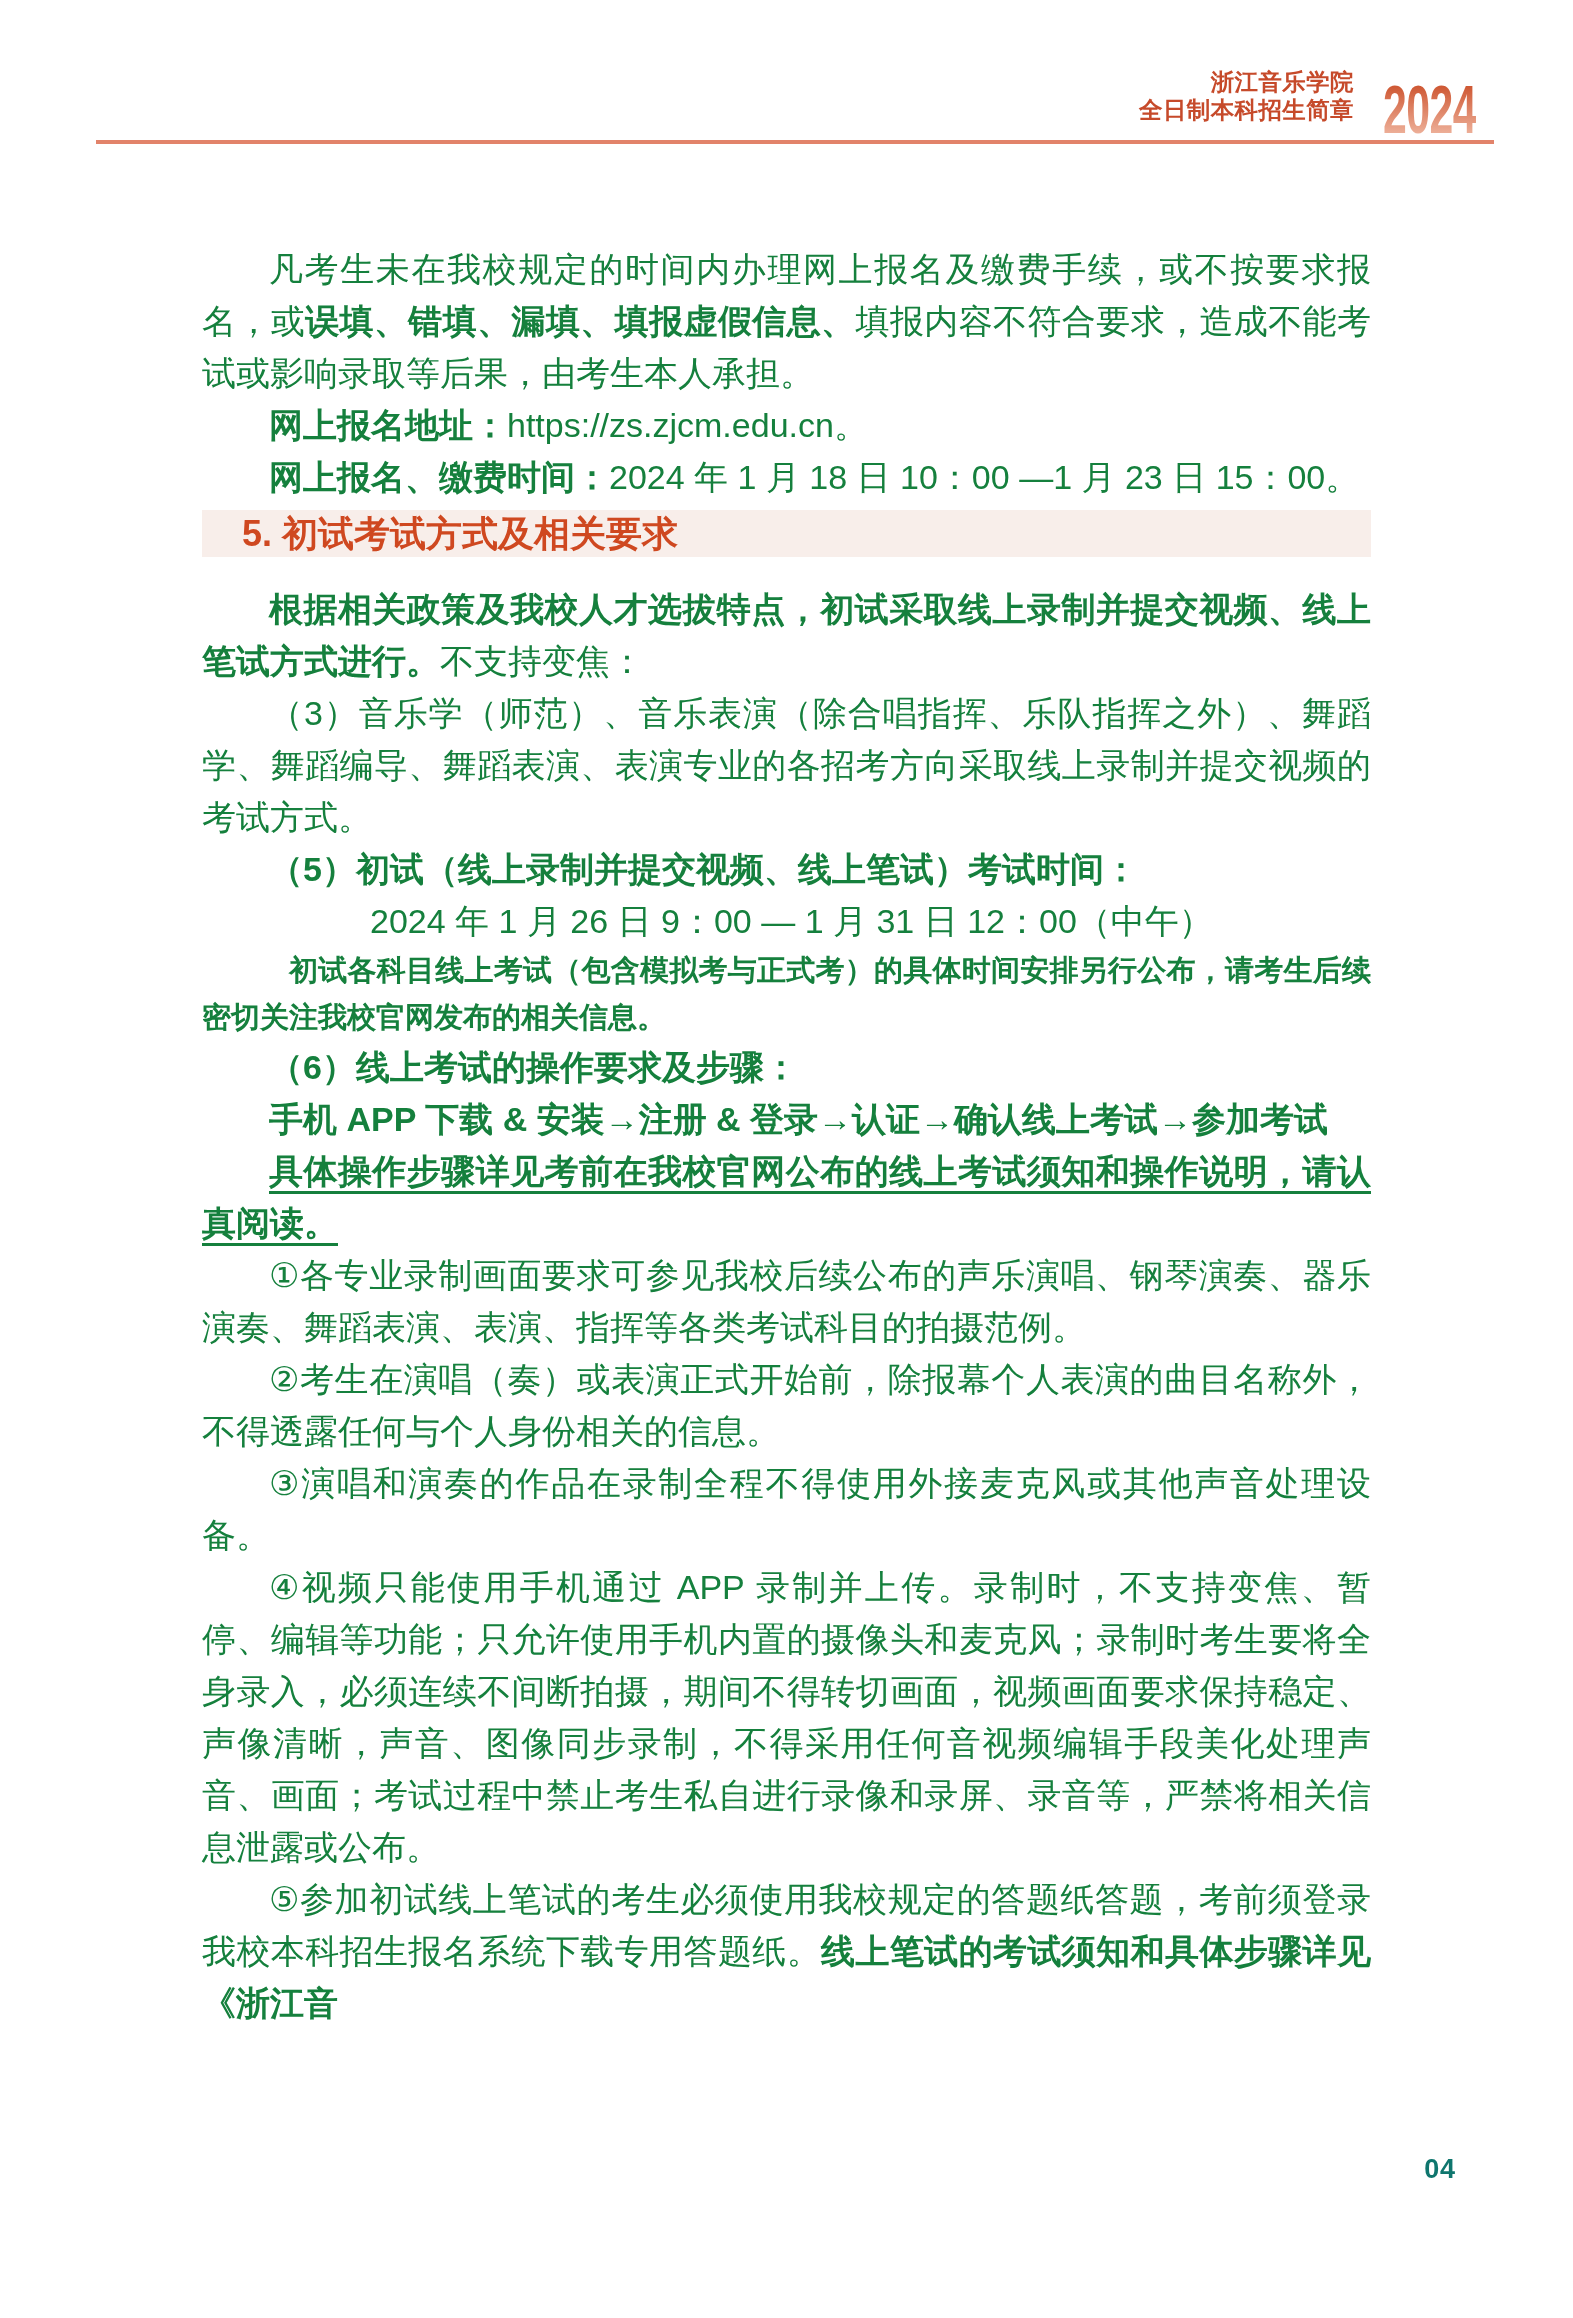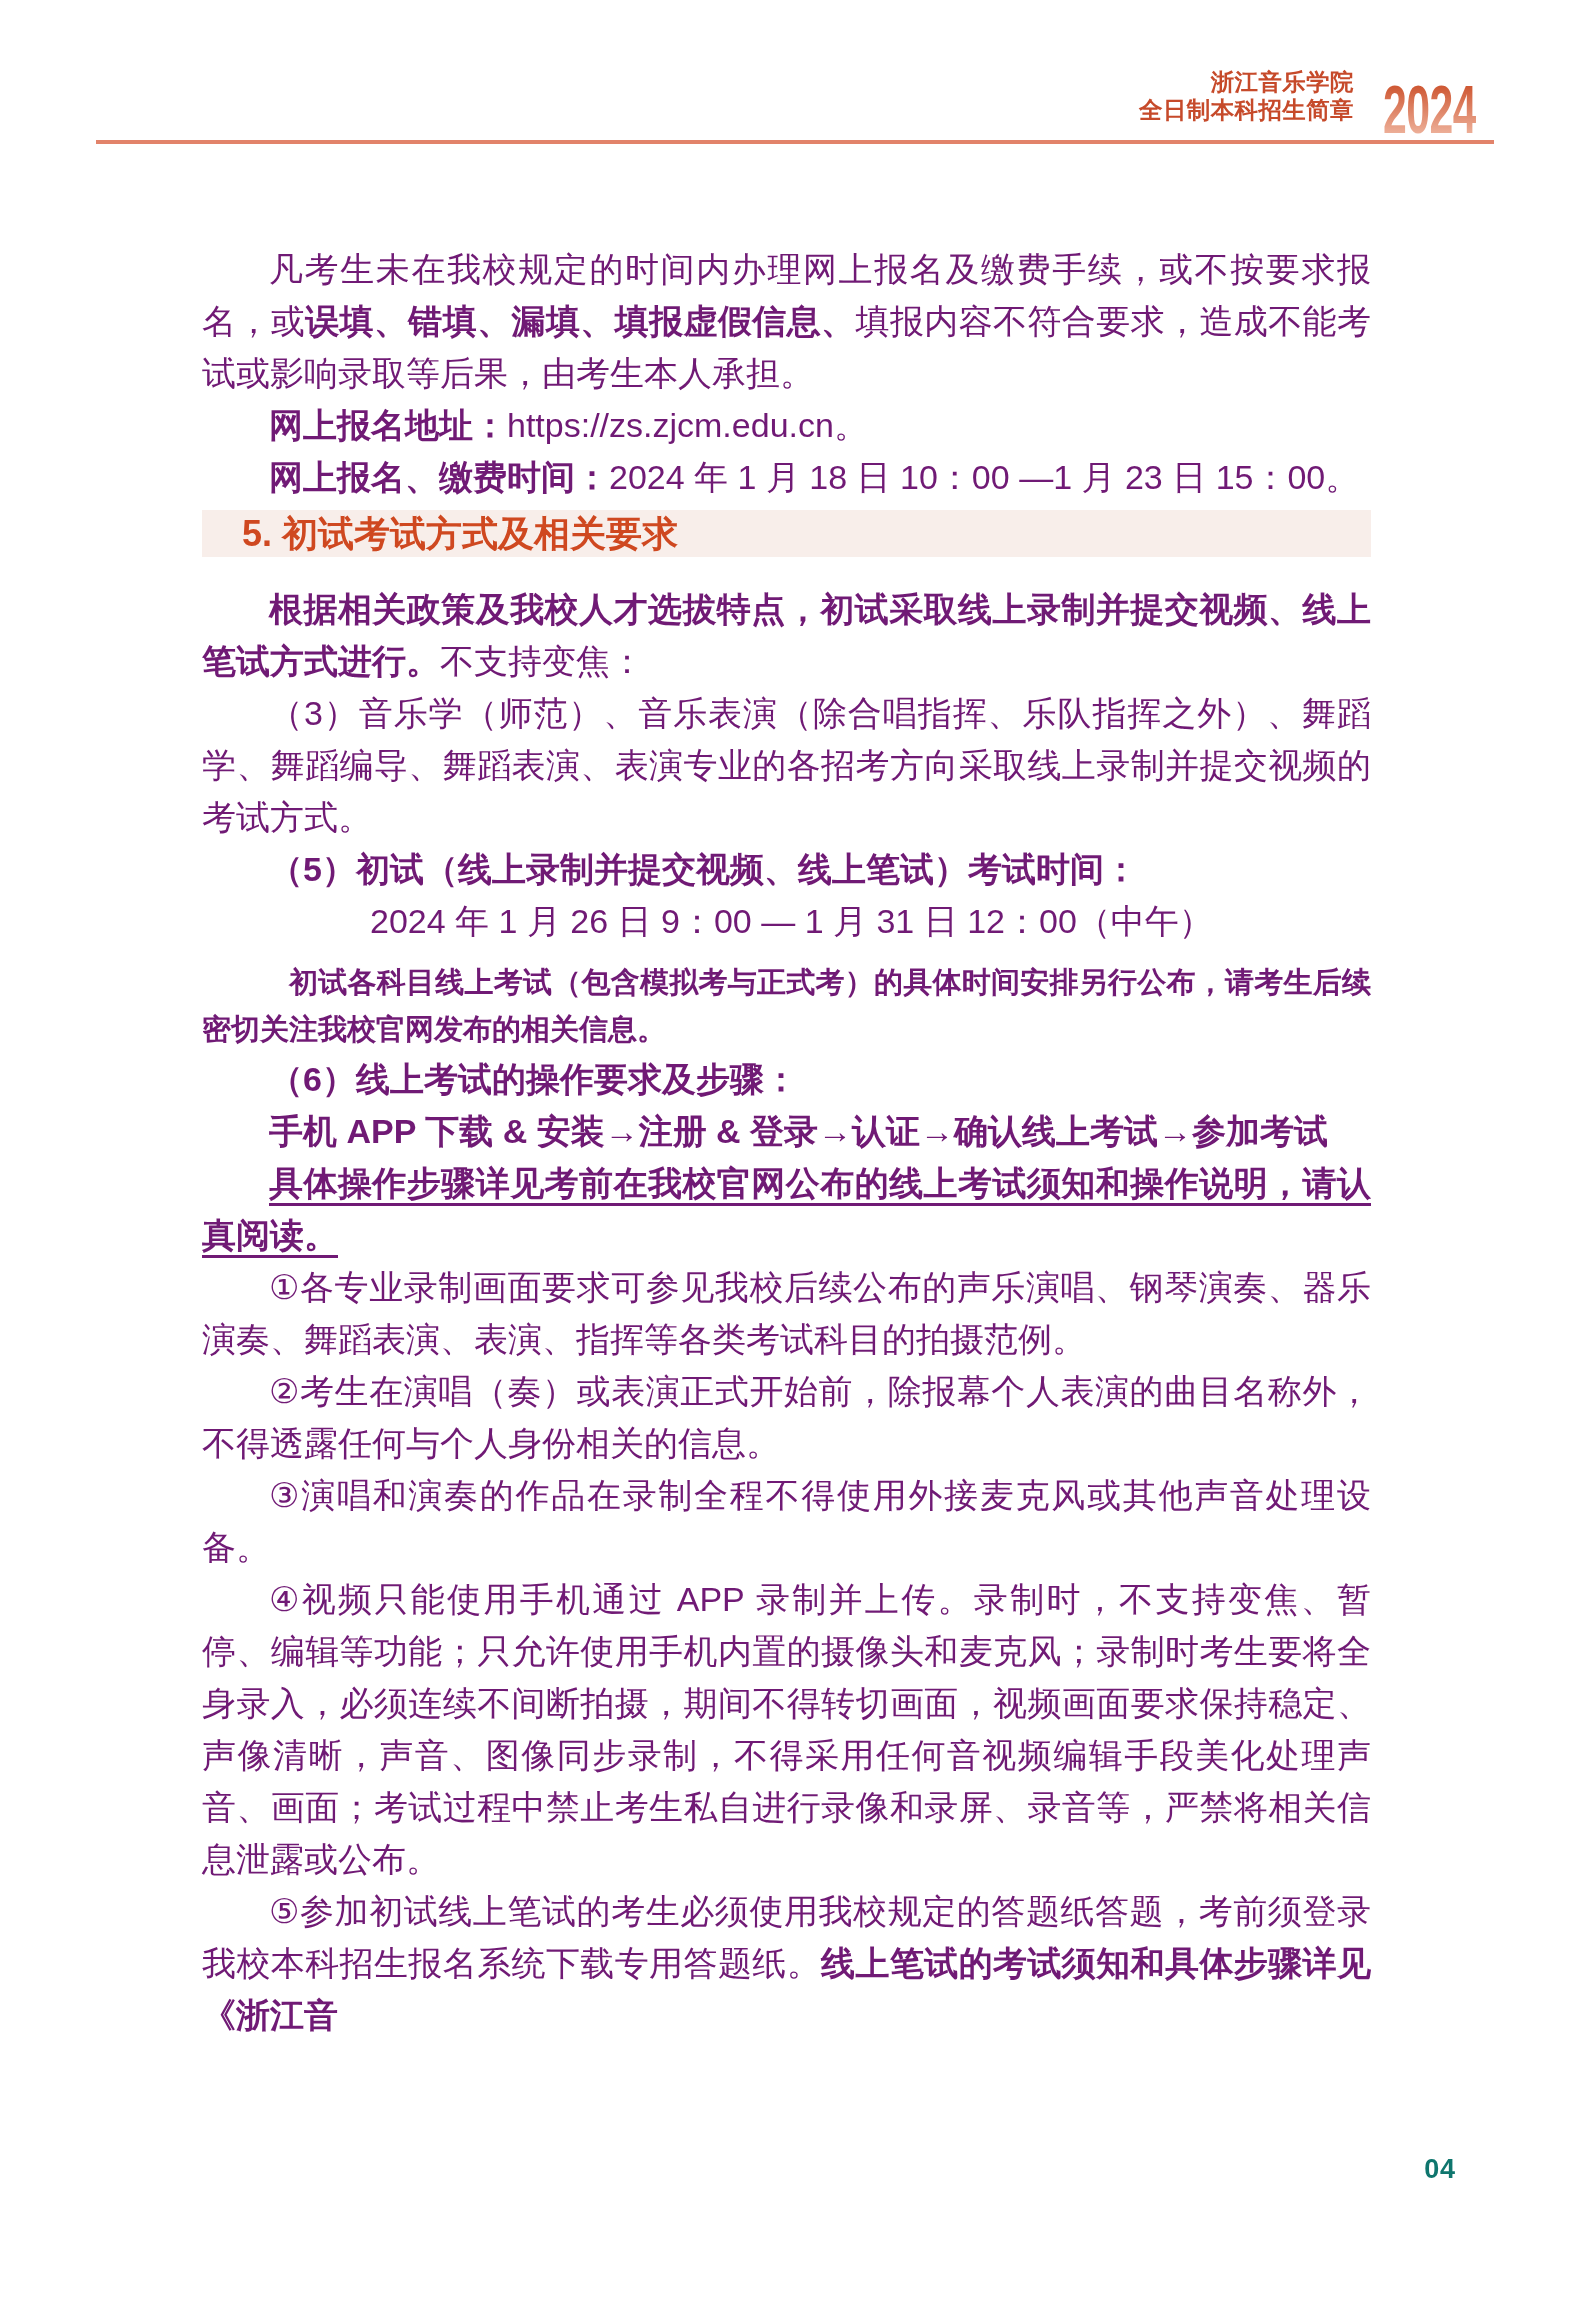--- a/index.html
+++ b/index.html
@@ -21,30 +21,30 @@
     -webkit-background-clip:text;background-clip:text;color:transparent;
     transform:scaleX(0.62);transform-origin:right top;
   }
   .header-rule{
     position:absolute;top:140px;left:96px;width:1398px;height:3.7px;background:#e2836a;
   }
   
   .doc{position:absolute;left:202px;top:243px;width:1169px;}
   .para{
     font-size:34px;line-height:52px;text-align:justify;text-indent:67px;
-    color:#701a75;margin:0;
+    color:#15803d;margin:0;
   }
   .para span{text-indent:0;}
   .bold{font-weight:700;}
   .underline{
     text-decoration:underline;
     text-decoration-thickness:2.8px;
     text-underline-offset:8.4px;
   }
-  .note{font-size:29px;line-height:47px;font-weight:700;text-indent:87px;margin-top:12px;}
+  .note{font-size:29px;line-height:47px;font-weight:700;text-indent:87px;}
   .date-line{text-indent:168px;}
   .section-heading{
     margin:6.5px 0 26px 0;height:47px;background:#f8eeea;
     color:#cf4820;font-size:36px;font-weight:700;line-height:47px;
     padding-left:40px;text-indent:0;text-align:left;
   }
   
   .page-number{
     position:absolute;top:2154px;right:118px;
     color:#0f766e;font-size:27px;font-weight:700;letter-spacing:0.9px;

